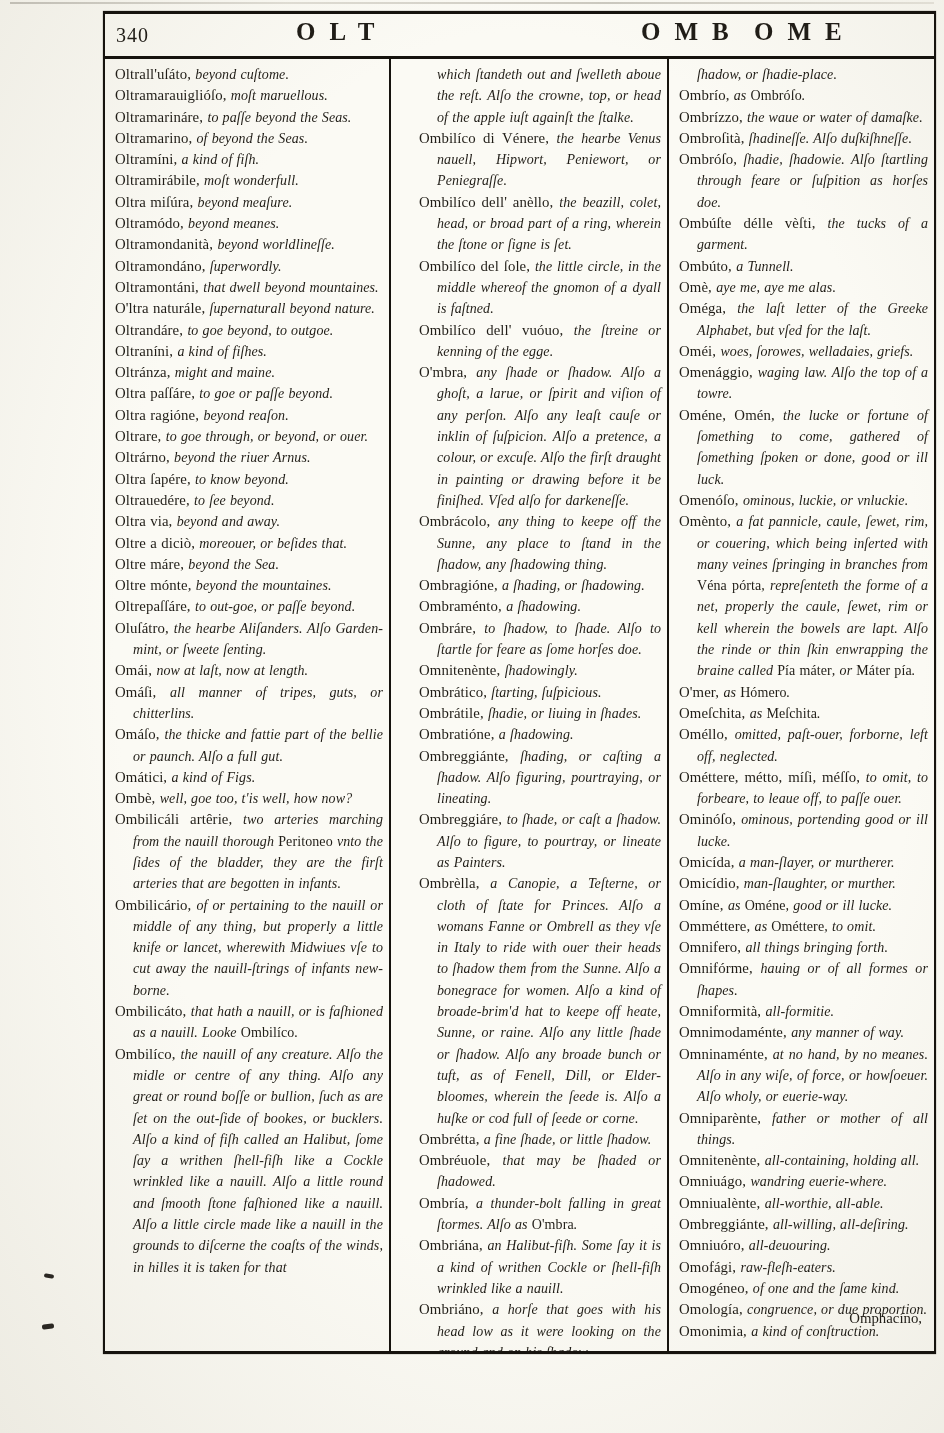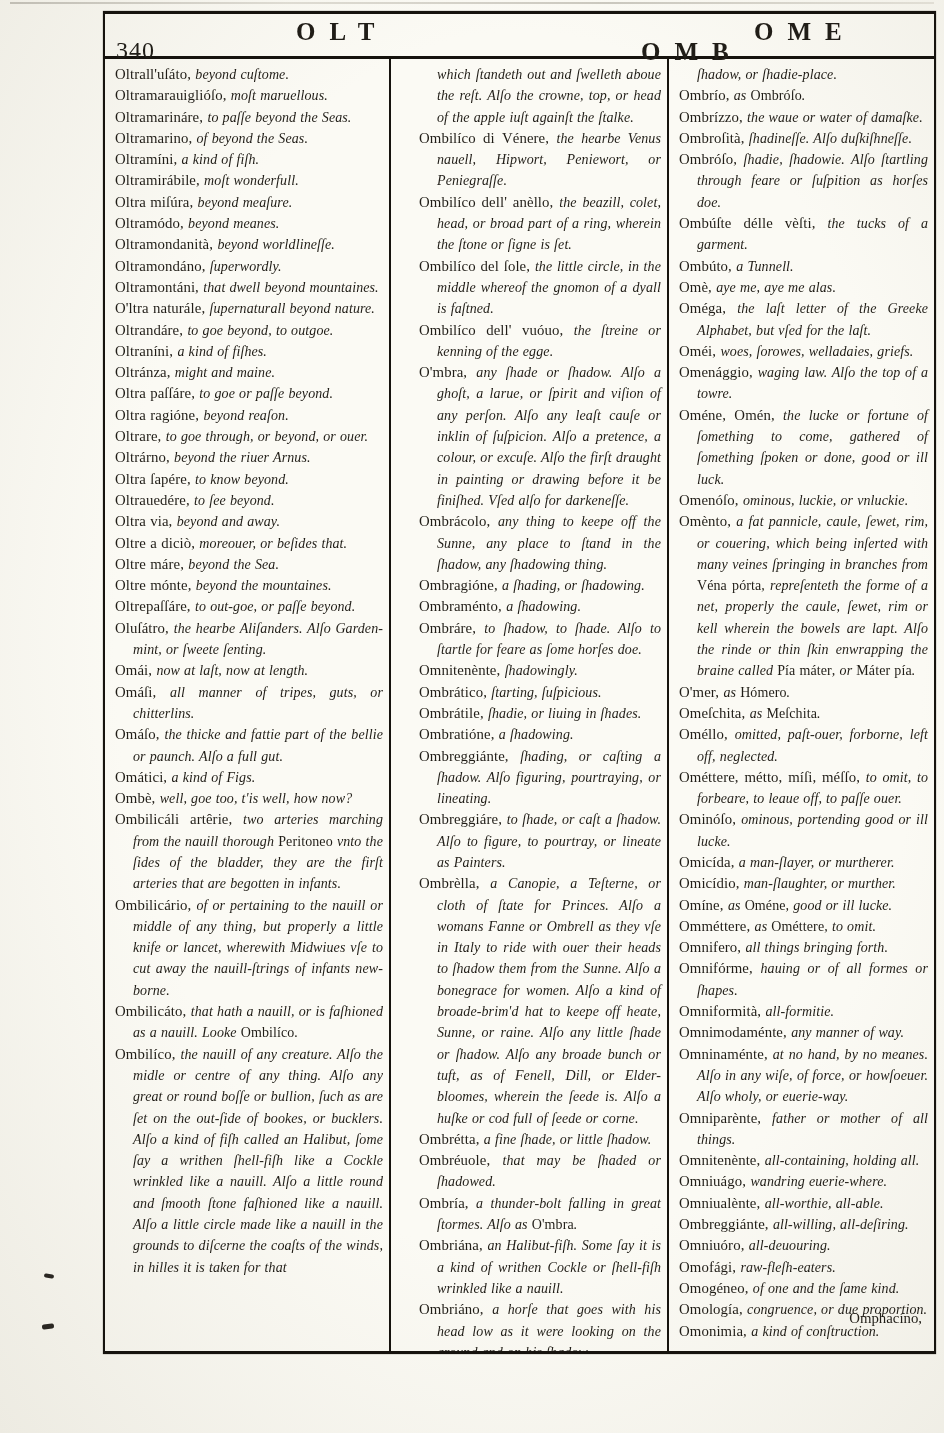--- a/index.html
+++ b/index.html
@@ -14,23 +14,23 @@
   .smudge{position:absolute;background:#2a2722;}
   .smudge.s1{left:44px;top:1274px;width:10px;height:4px;transform:rotate(9deg);border-radius:2px;}
   .smudge.s2{left:42px;top:1324px;width:12px;height:5px;transform:rotate(-7deg);border-radius:2px;}
   .frame{
     position:absolute;left:103px;top:11px;width:833px;height:1343px;
     box-sizing:border-box;background:transparent;
     border:2.5px solid #16130e;border-top-width:3.5px;border-bottom-width:3.5px;
     box-shadow:0 0 1px rgba(40,35,25,.7);
   }
   .header{position:relative;height:42px;border-bottom:3px solid #16130e;}
-  .pagenum{position:absolute;left:11px;top:23px;font-size:24px;letter-spacing:1px;}
+  .pagenum{position:absolute;left:11px;top:10px;font-size:20px;letter-spacing:1px;}
   .rh{position:absolute;top:4px;font-size:25px;font-weight:bold;letter-spacing:14px;white-space:nowrap;}
-  .rh.r1{left:191px;} .rh.r2{left:536px;margin-top:20px;} .rh.r3{left:649px;}
+  .rh.r1{left:191px;} .rh.r2{left:536px;} .rh.r3{left:649px;}
   .cols{display:flex;height:calc(100% - 45px);}
   .col{box-sizing:border-box;overflow:hidden;padding:5px 6px 0 10px;}
   .c1{width:286px;border-right:2px solid #16130e;}
   .c2{width:278px;border-right:2px solid #16130e;padding-left:28px;}
   .c3{flex:1;position:relative;}
   .entry{
     margin:0;font-size:14px;line-height:21.3px;text-align:justify;
     font-style:italic;padding-left:18px;text-indent:-18px;
     letter-spacing:.1px;word-spacing:.5px;
   }

